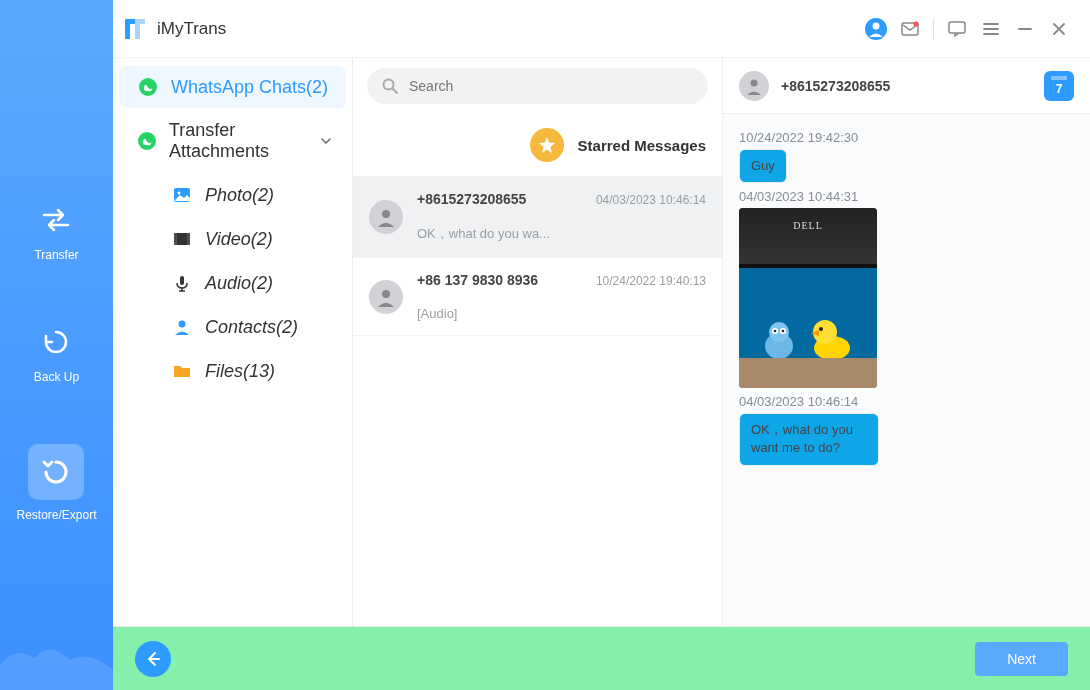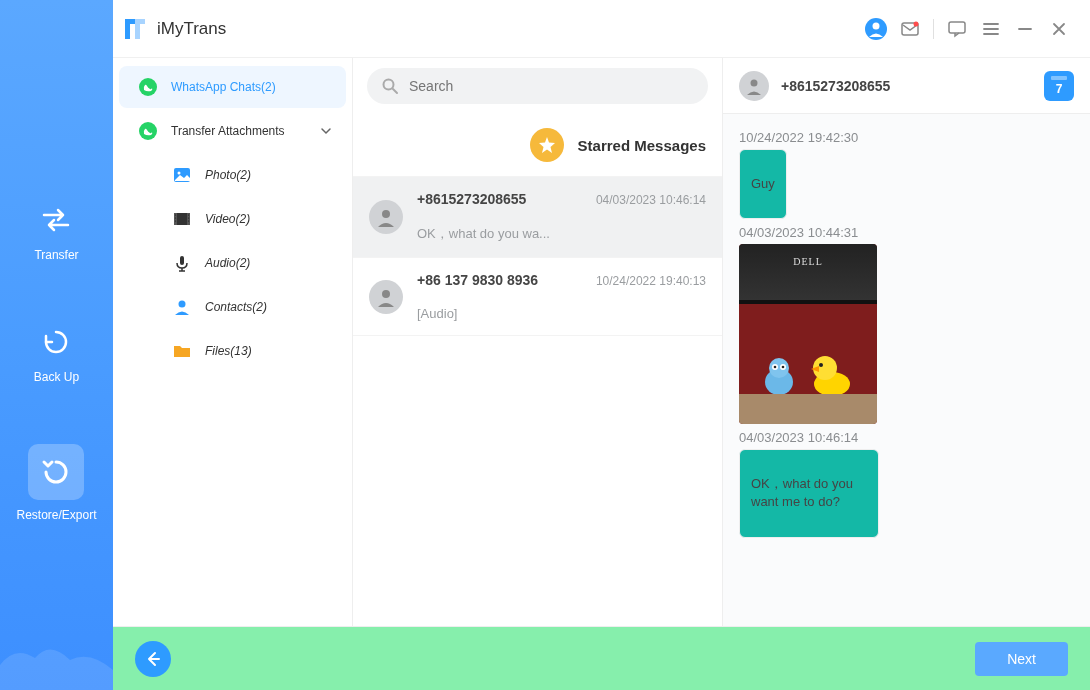--- a/index.html
+++ b/index.html
@@ -18,21 +18,21 @@
 .topbar .logo .logo-mark { width: 28px; height: 28px; }
 .topbar .logo .logo-text { font-size: 17px; color: #333; font-weight: 500; }
 .topbar .spacer { flex: 1; }
 .topbar .tbtn { width: 34px; height: 34px; display: flex; align-items: center; justify-content: center; cursor: pointer; color: #888; font-size: 18px; }
 .topbar .tbtn.user { color: #2e9bff; }
 .topbar .divider { width: 1px; height: 20px; background: #e0e0e0; margin: 0 6px; }
 
 .content { flex: 1; display: flex; min-height: 0; }
 
 .sidebar { width: 240px; border-right: 1px solid #eee; padding-top: 6px; }
-.sidebar .cat { display: flex; align-items: center; padding: 10px 14px 10px 18px; font-size: 12px; color: #333; cursor: pointer; border-radius: 8px; margin: 2px 6px; }
+.sidebar .cat { display: flex; align-items: center; padding: 10px 14px 10px 18px; font-size: 18px; color: #333; cursor: pointer; border-radius: 8px; margin: 2px 6px; }
 .sidebar .cat.active { background: #eef6ff; color: #2e9bff; font-weight: 500; }
 .sidebar .cat .cic { width: 22px; height: 22px; margin-right: 12px; display: flex; align-items: center; justify-content: center; }
 .sidebar .cat .chev { margin-left: auto; }
 .sidebar .sub { padding-left: 48px; font-style: italic; }
 .sidebar .sub .cat { padding-left: 4px; }
 .sidebar .sub .cic { width: 22px; height: 22px; }
 
 .middle { width: 370px; border-right: 1px solid #eee; display: flex; flex-direction: column; }
 .searchbar { margin: 10px 14px; background: #f1f2f3; border-radius: 18px; height: 36px; display: flex; align-items: center; padding: 0 14px; gap: 10px; color: #aaa; }
 .searchbar input { border: none; background: transparent; outline: none; font-size: 14px; flex: 1; color: #555; }
@@ -50,22 +50,22 @@
 
 .detail { flex: 1; display: flex; flex-direction: column; background: #fafbfc; }
 .detail-header { height: 56px; display: flex; align-items: center; padding: 0 16px; background: #fff; border-bottom: 1px solid #eee; }
 .detail-header .avatar { width: 30px; height: 30px; border-radius: 50%; background: #d0d2d5; display: flex; align-items: center; justify-content: center; margin-right: 12px; }
 .detail-header .name { font-size: 14px; font-weight: 600; color: #454545; }
 .detail-header .cal { margin-left: auto; width: 30px; height: 30px; background: #2e9bff; border-radius: 6px; display: flex; flex-direction: column; align-items: center; justify-content: center; cursor: pointer; }
 .detail-header .cal .cal-day { color: #fff; font-size: 12px; font-weight: 700; }
 
 .msgs { flex: 1; overflow-y: auto; padding: 10px 16px; }
 .msg-ts { font-size: 13px; color: #8a8d90; margin: 6px 0 4px; }
-.bubble { display: inline-block; background: #14b8a6; border: 1px solid #eee; border-radius: 6px; padding: 25px 11px; font-size: 13px; color: #454545; max-width: 200px; line-height: 1.4; }
-.img-msg { width: 138px; height: 180px; border-radius: 4px; overflow: hidden; margin-top: 4px; background: #7f1d1d; position: relative; }
+.bubble { display: inline-block; background: #0ea5e9; border: 1px solid #eee; border-radius: 6px; padding: 7px 11px; font-size: 13px; color: #454545; max-width: 200px; line-height: 1.4; }
+.img-msg { width: 138px; height: 180px; border-radius: 4px; overflow: hidden; margin-top: 4px; background: #0369a1; position: relative; }
 .img-msg .monitor { position: absolute; top: 0; left: 0; right: 0; height: 60px; background: linear-gradient(180deg, #222 0%, #333 100%); border-bottom: 4px solid #111; }
 .img-msg .monitor .dell { position: absolute; top: 12px; left: 50%; transform: translateX(-50%); color: #ddd; font-size: 10px; letter-spacing: 1px; font-family: serif; }
 .img-msg .desk { position: absolute; bottom: 0; left: 0; right: 0; height: 30px; background: #a88a6a; }
 .img-msg .duck { position: absolute; bottom: 28px; right: 24px; width: 46px; height: 42px; }
 .img-msg .blue-toy { position: absolute; bottom: 28px; left: 22px; width: 36px; height: 40px; }
 
 .footer { height: 64px; border-top: 1px solid #eee; display: flex; align-items: center; padding: 0 22px; background: #86efac; }
 .footer .back-circle { width: 36px; height: 36px; border-radius: 50%; background: #2e9bff; display: flex; align-items: center; justify-content: center; cursor: pointer; }
 .footer .spacer { flex: 1; }
 .footer .next-btn { background: #5aa9ff; color: #fff; border: none; padding: 9px 32px; border-radius: 4px; font-size: 14px; cursor: pointer; }

